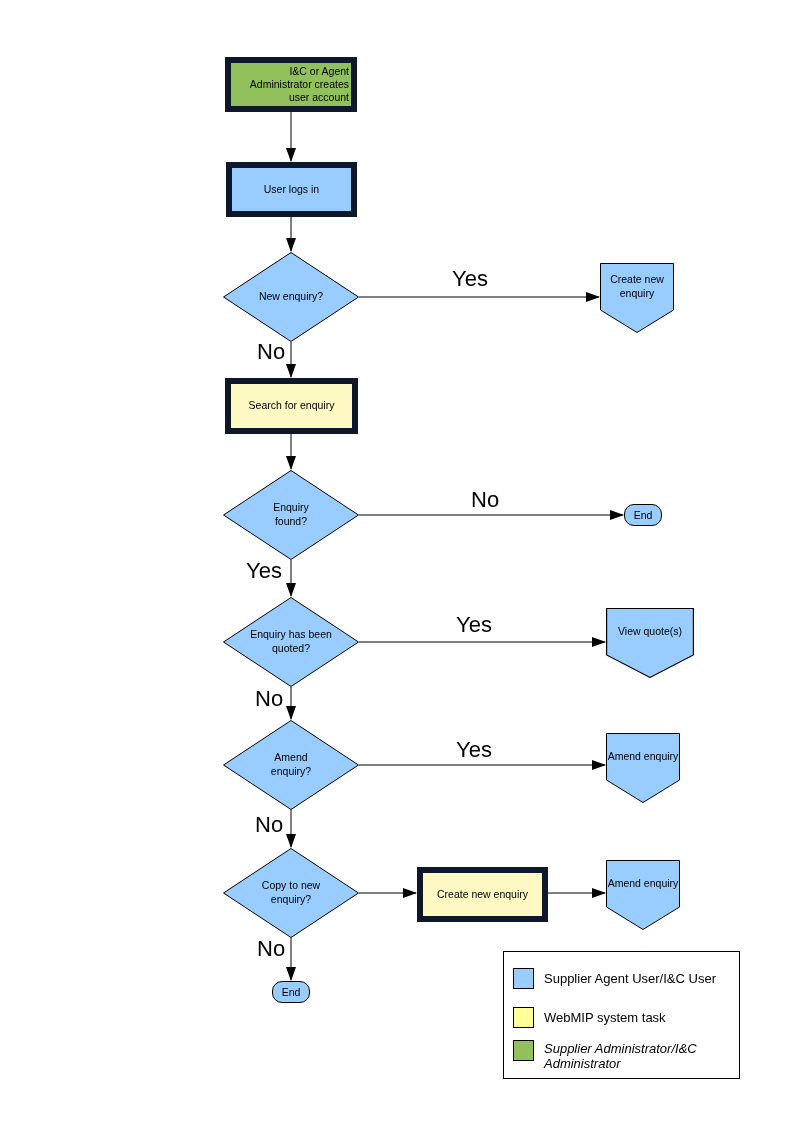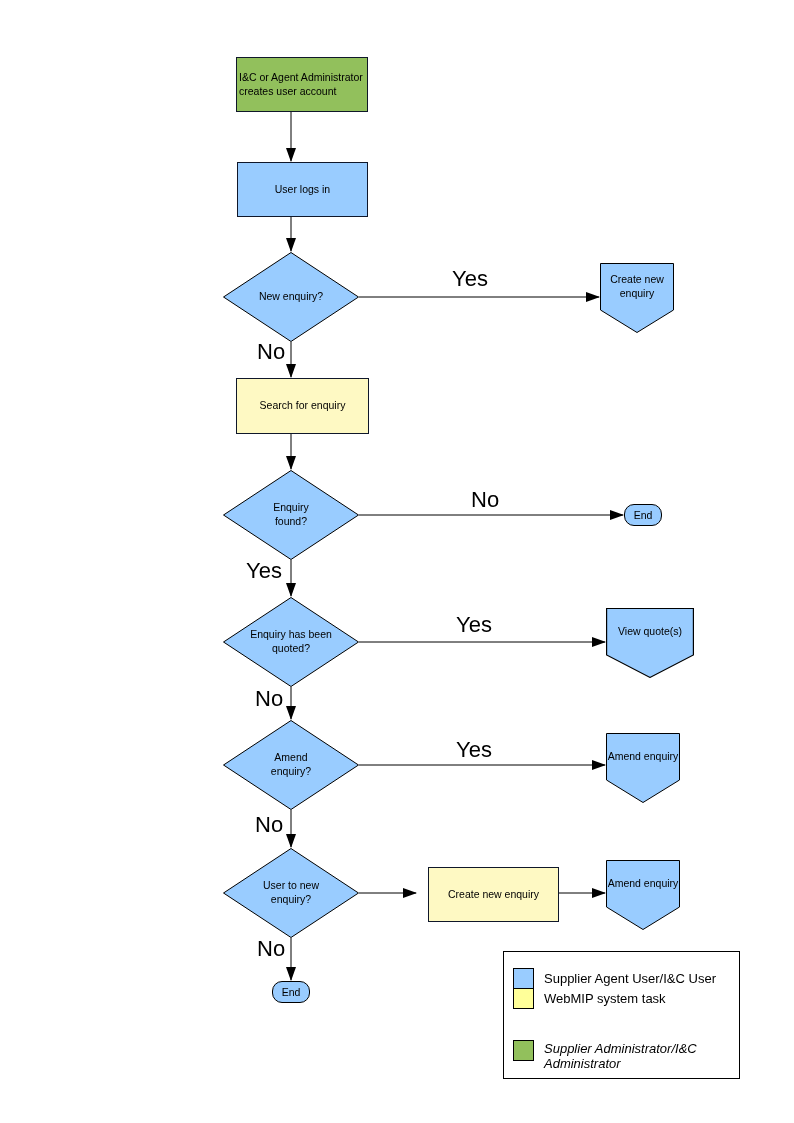--- a/index.html
+++ b/index.html
@@ -1,22 +1,22 @@
 <!DOCTYPE html>
 <html><head>
 <meta charset="utf-8">
 <style>
   html,body{margin:0;padding:0;background:#ffffff;}
   .page{position:relative;width:794px;height:1123px;background:#ffffff;overflow:hidden;
         font-family:"Liberation Sans", sans-serif;color:#000;}
   .connectors{position:absolute;left:0;top:0;width:794px;height:1123px;}
 
   .node{position:absolute;box-sizing:border-box;}
-  .rect{border:1px solid #0f172a;display:flex;align-items:center;justify-content:center;
-        text-align:left;font-size:10.5px;line-height:1.25;padding:2px;margin-left:11px;}
+  .rect{border:6px solid #0f172a;display:flex;align-items:center;justify-content:center;
+        text-align:right;font-size:10.5px;line-height:1.25;padding:2px;}
   .fill-green{background:#92C05C;}
   .fill-blue{background:#99CCFF;}
   .fill-yellow{background:#fef9c3;}
 
   .diamond svg,.pent svg{position:absolute;left:0;top:0;width:100%;height:100%;display:block;}
   .diamond polygon{fill:#99CCFF;stroke:#000;stroke-width:1;}
   .pent polygon{fill:#99CCFF;stroke:#000;stroke-width:1;}
   .diamond .lbl{position:absolute;inset:0;display:flex;align-items:center;justify-content:center;
         text-align:center;font-size:10.5px;line-height:1.3;}
   .diamond .lbl span{display:inline-block;}
@@ -137,21 +137,21 @@
         <polygon points="0.5,0.5 73.5,0.5 73.5,47 37,69.5 0.5,47"></polygon>
       </svg>
     <div class="lbl">Amend enquiry</div>
   </div>
 
   <div class="node diamond w70" style="left:223px;top:848px;width:136px;height:90px;">
     <svg viewBox="0 0 136 90" preserveAspectRatio="none">
         <polygon points="68,0.5 135.5,45 68,89.5 0.5,45"></polygon>
       </svg>
     <div class="lbl">
-        <span>User to new enquiry?</span>
+        <span>Copy to new enquiry?</span>
       </div>
   </div>
 
   <div class="node rect fill-yellow" style="left:417px;top:867px;width:131px;height:55px;">
     <span>Create new enquiry</span>
   </div>
 
   <div class="node pent" style="left:606px;top:860px;width:74px;height:70px;">
     <svg viewBox="0 0 74 70" preserveAspectRatio="none">
         <polygon points="0.5,0.5 73.5,0.5 73.5,47 37,69.5 0.5,47"></polygon>
@@ -171,21 +171,21 @@
   <div class="edge-label" style="left:255px;top:688px;">No</div>
   <div class="edge-label" style="left:456px;top:739px;">Yes</div>
   <div class="edge-label" style="left:255px;top:814px;">No</div>
   <div class="edge-label" style="left:257px;top:938px;">No</div>
 
   <div class="legend">
     <div class="legend-row single" style="top:16px;">
       <div class="sw" style="background:#99CCFF;"></div>
       <div class="txt">Supplier Agent User/I&amp;C User</div>
     </div>
-    <div class="legend-row single" style="top:36px;">
+    <div class="legend-row single" style="top:55px;">
       <div class="sw" style="background:#FFFF99;"></div>
       <div class="txt">WebMIP system task</div>
     </div>
     <div class="legend-row multi" style="top:88px;font-style:italic;">
       <div class="sw" style="background:#92C05C;"></div>
       <div class="txt">Supplier Administrator/I&amp;C Administrator</div>
     </div>
   </div>
 
 </div>

